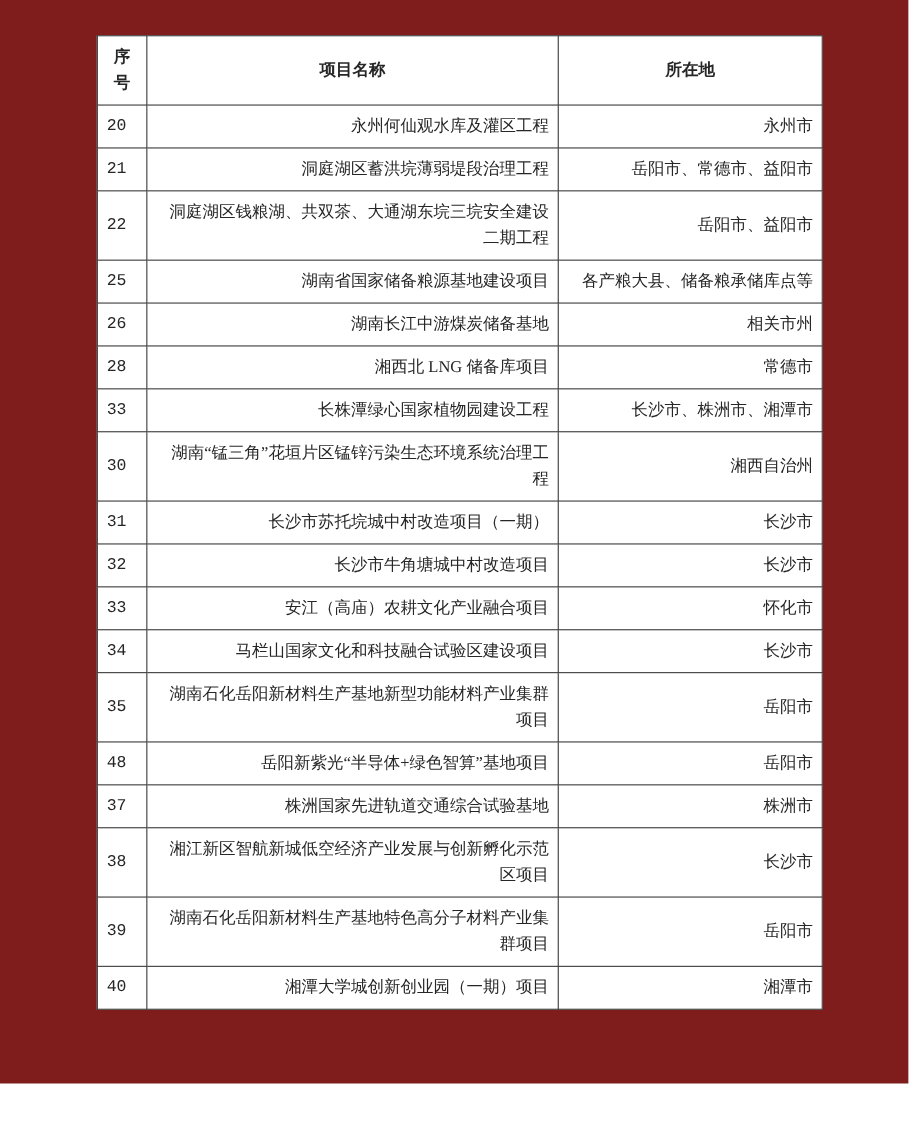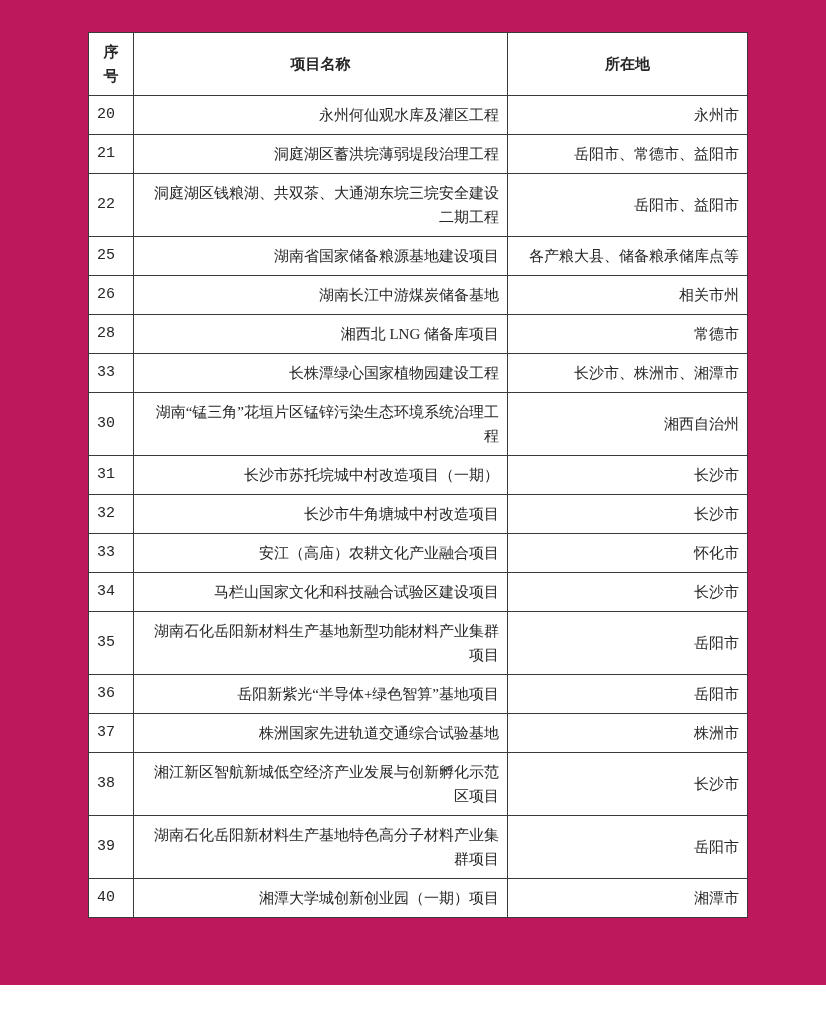--- a/index.html
+++ b/index.html
@@ -11,21 +11,21 @@
     width: 826px;
     height: 1023px;
     overflow: hidden;
     font-family: "Liberation Serif", "DejaVu Serif", serif;
     color: #262626;
   }
   .page {
     position: relative;
     width: 826px;
     height: 985px;
-    background: #be185d;
+    background: #7f1d1d;
   }
   table.project-table {
     position: absolute;
     left: 88px;
     top: 32px;
     width: 659px;
     border-collapse: collapse;
     table-layout: fixed;
     background: #ffffff;
   }
@@ -128,21 +128,21 @@
           <td class="cell-no">34</td>
           <td class="cell-name">马栏山国家文化和科技融合试验区建设项目</td>
           <td class="cell-loc">长沙市</td>
         </tr>
         <tr>
           <td class="cell-no">35</td>
           <td class="cell-name">湖南石化岳阳新材料生产基地新型功能材料产业集群项目</td>
           <td class="cell-loc">岳阳市</td>
         </tr>
         <tr>
-          <td class="cell-no">36</td>
+          <td class="cell-no">48</td>
           <td class="cell-name">岳阳新紫光“半导体+绿色智算”基地项目</td>
           <td class="cell-loc">岳阳市</td>
         </tr>
         <tr>
           <td class="cell-no">37</td>
           <td class="cell-name">株洲国家先进轨道交通综合试验基地</td>
           <td class="cell-loc">株洲市</td>
         </tr>
         <tr>
           <td class="cell-no">38</td>

